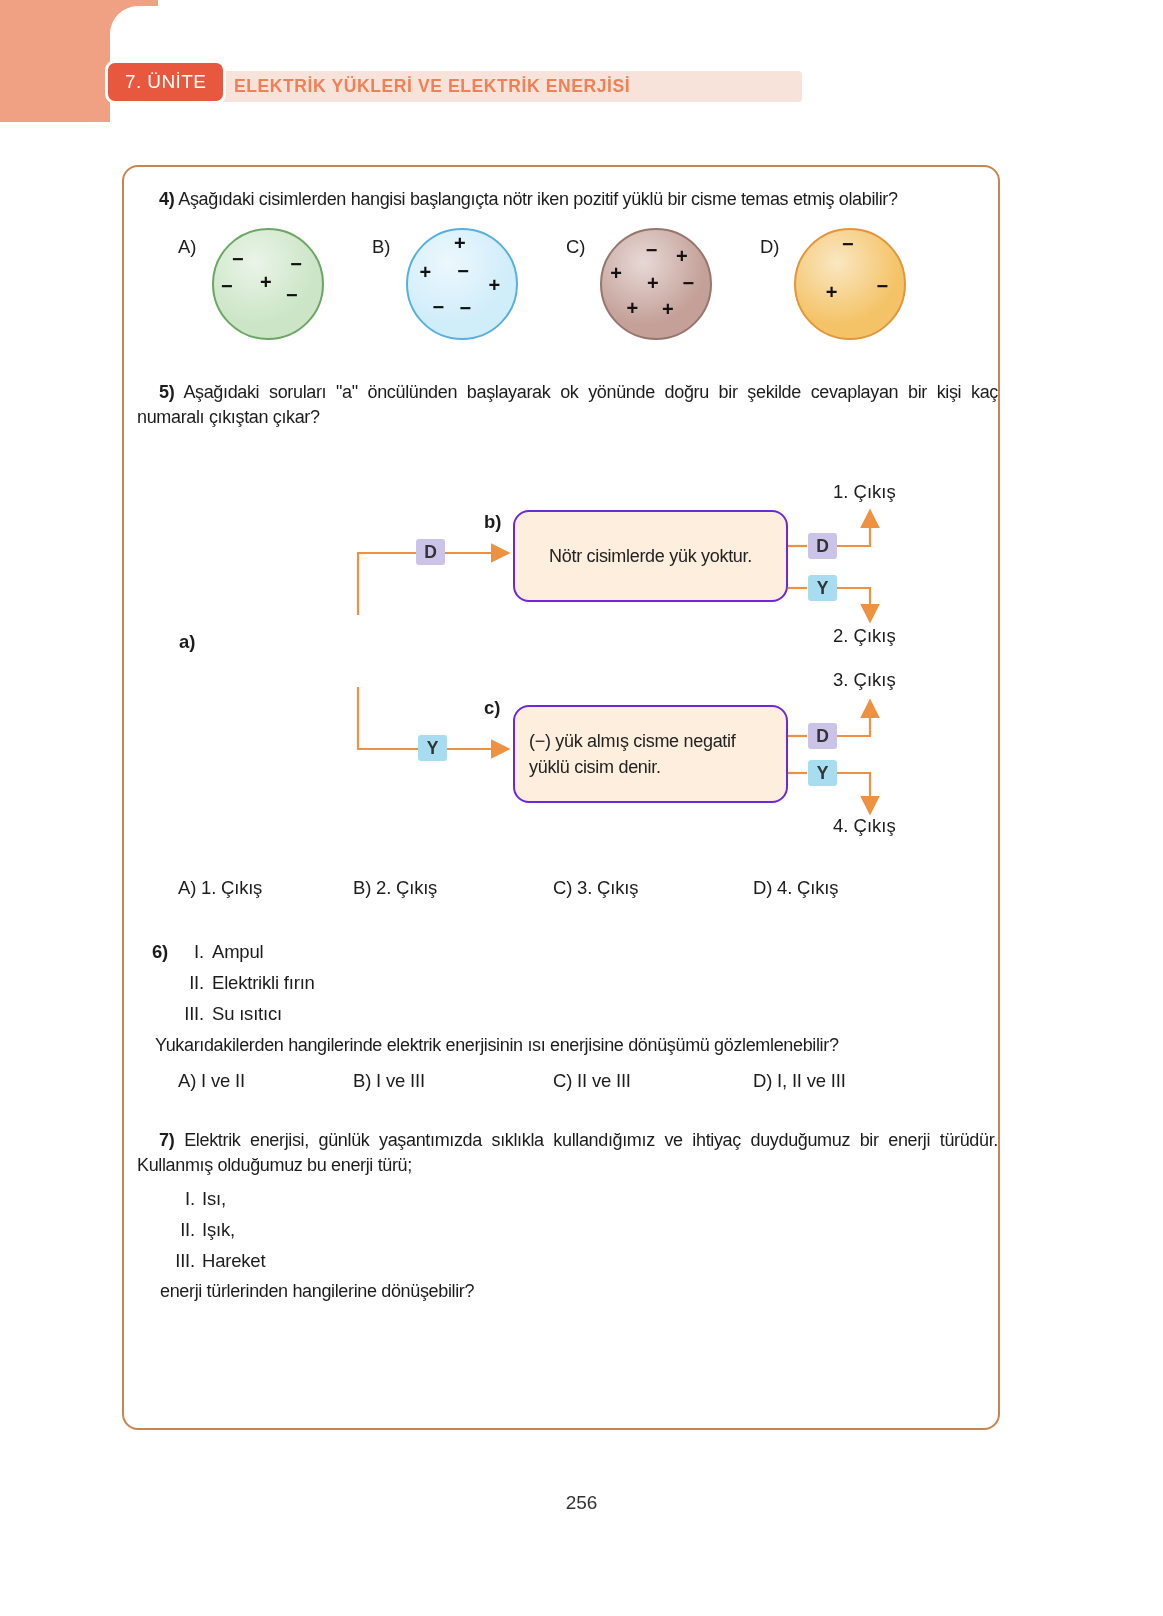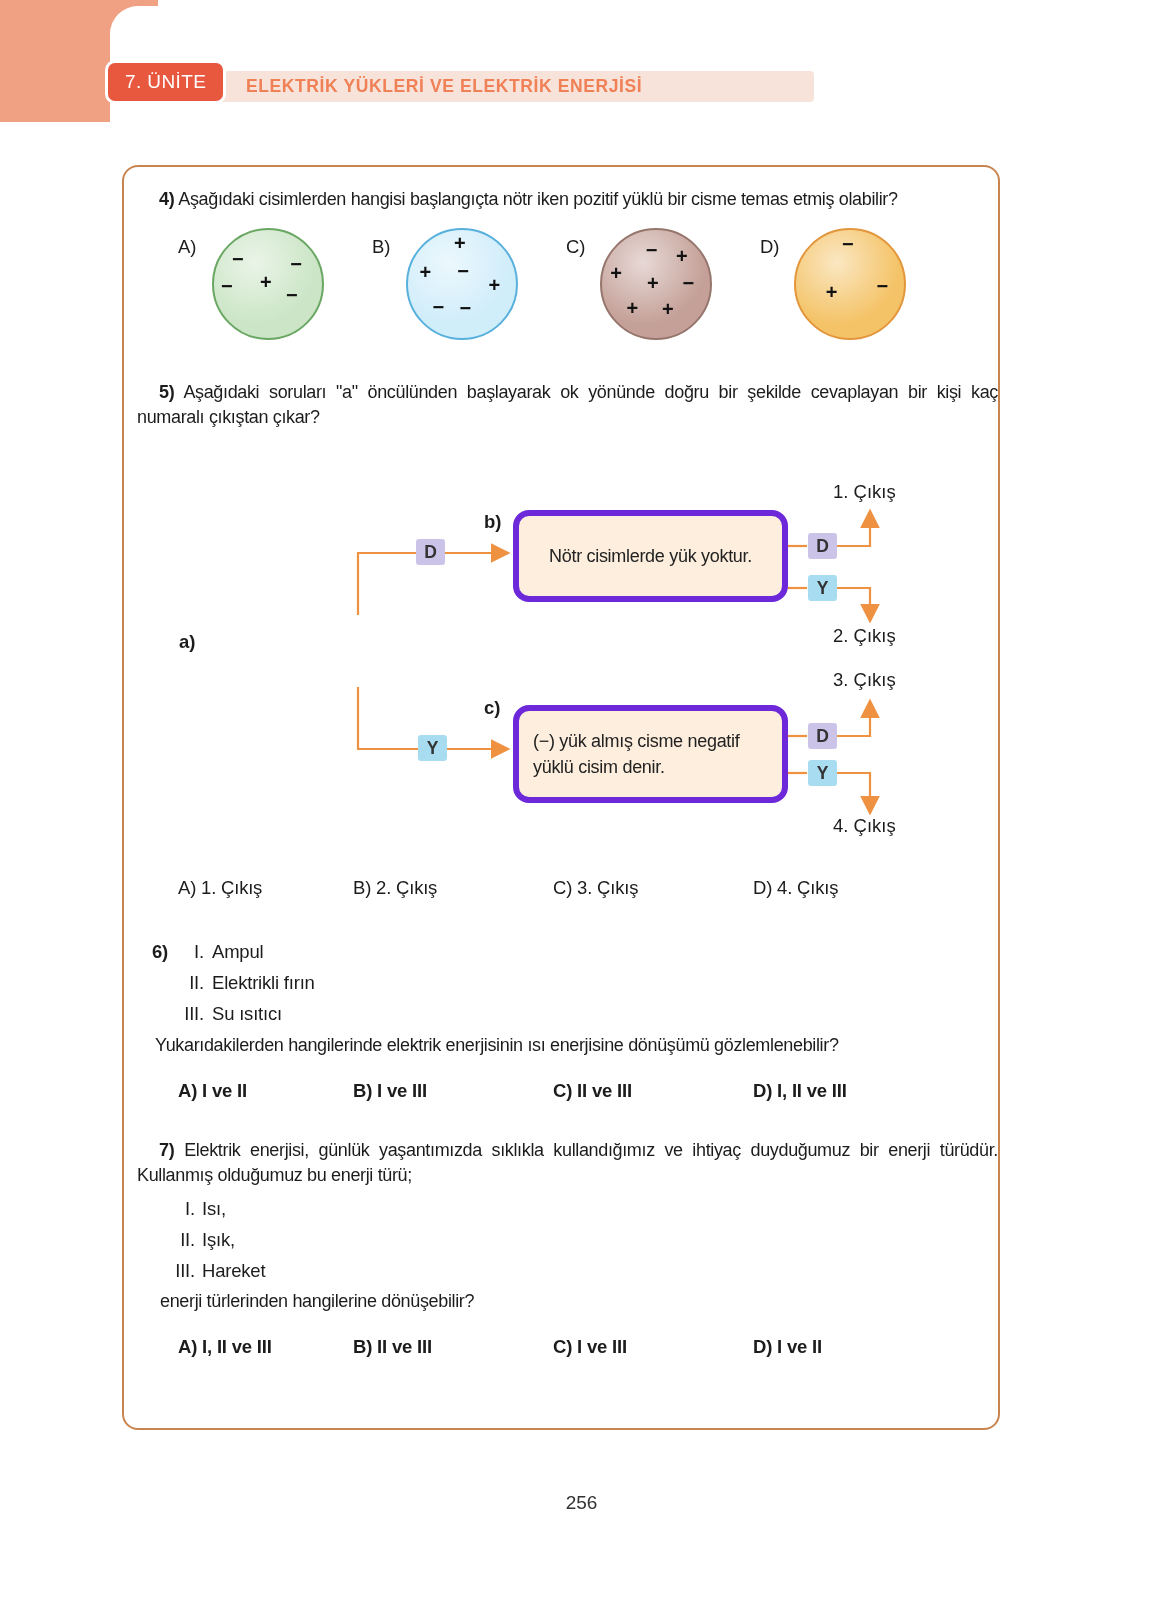--- a/index.html
+++ b/index.html
@@ -6,21 +6,21 @@
   * { box-sizing: border-box; }
   html,body { margin:0; padding:0; }
   body {
     width:1163px; height:1616px; position:relative; background:#ffffff;
     font-family:"Liberation Sans","DejaVu Sans",sans-serif; color:#1c1c1c;
   }
 
   
   .corner { position:absolute; left:0; top:0; width:158px; height:122px; background:#f0a183; }
   .head-panel { position:absolute; left:110px; top:6px; right:0; height:116px; background:#ffffff; border-radius:28px 0 0 0; }
-  .title-band { position:absolute; left:120px; top:71px; width:694px; height:31px; background:#f7e3da; border-radius:4px; }
+  .title-band { position:absolute; left:108px; top:71px; width:694px; height:31px; background:#f7e3da; border-radius:4px; }
   .title-text { display:block; line-height:31px; padding-left:126px; color:#f08055; font-weight:bold; font-size:17.5px; letter-spacing:.6px; white-space:nowrap; }
   .unit-badge {
     position:absolute; left:105px; top:60px; background:#e8583f; color:#fff; font-weight:normal;
     font-size:19px; padding:8px 17px; border-radius:10px; border:3px solid #ffffff; letter-spacing:.4px;
   }
 
   
   .main-box {
     position:absolute; left:122px; top:165px; width:878px; height:1265px;
     border:2px solid #c9854f; border-radius:16px; padding:20px 0 20px 13px;
@@ -36,38 +36,38 @@
   .citem { display:flex; }
   .clabel { width:34px; padding-top:8px; font-size:18.5px; }
   .circle { position:relative; width:112px; height:112px; border-radius:50%; border:2px solid #888; flex:0 0 auto; }
   .charge { position:absolute; transform:translate(-50%,-50%); font-weight:bold; font-size:20px; color:#111; line-height:1; }
 
   
   .flow { position:relative; height:372px; width:790px; margin:44px 0 0 11px; }
   .flow svg.arrows { position:absolute; left:0; top:0; z-index:0; }
   .flow .ar { fill:none; stroke:#ee9140; stroke-width:2.2; }
   .fbox {
-    position:absolute; z-index:1; background:#fdeedd; border:6px solid #6d28d9; border-radius:16px;
+    position:absolute; z-index:1; background:#fdeedd; border:2px solid #6d28d9; border-radius:16px;
     display:flex; align-items:center; font-size:18px; letter-spacing:-0.3px; line-height:1.45; color:#222;
   }
   .fbox.center { justify-content:center; text-align:center; padding:8px 8px; }
   .fbox.leftal { justify-content:flex-start; text-align:left; padding:8px 14px; }
   .blabel { position:absolute; z-index:1; font-weight:bold; font-size:18.5px; }
   .exit { position:absolute; z-index:1; font-size:18.5px; white-space:nowrap; }
   .dy {
     position:absolute; z-index:1; width:29px; height:26px; border-radius:3px;
     display:flex; align-items:center; justify-content:center; font-size:17.5px; font-weight:600; color:#333;
   }
   .dy.d { background:#ccc3e8; }
   .dy.y { background:#a8ddf1; }
 
   
   .opts { display:grid; grid-template-columns:175px 200px 200px auto; margin-left:41px; font-size:18.5px; letter-spacing:-0.2px; }
   .opts.mt { margin-top:32px; }
-  .opts.mt8 { margin-top:24px;font-weight:bold; }
+  .opts.mt8 { margin-top:14px; }
   .opt { white-space:nowrap; }
 
   
   .qblock { margin-top:40px; }
   .item-row { display:flex; margin-left:15px; line-height:1.4; margin-bottom:5px; font-size:18.5px; letter-spacing:-0.2px; }
   .qnum { width:30px; font-weight:bold; flex:0 0 auto; }
   .rn { width:22px; text-align:right; margin-right:8px; flex:0 0 auto; }
   .rn7 { width:43px; text-align:right; margin-right:7px; flex:0 0 auto; }
   .qline { margin:8px 0 0 18px; font-size:18px; letter-spacing:-0.35px; }
   .qline7 { margin:8px 0 0 23px; font-size:18px; letter-spacing:-0.35px; }
@@ -220,22 +220,16 @@
     <div class="item-row">
       <span class="rn7">II.</span>
       <span>Işık,</span>
     </div>
     <div class="item-row">
       <span class="rn7">III.</span>
       <span>Hareket</span>
     </div>
   </div>
   <p class="qline7">enerji türlerinden hangilerine dönüşebilir?</p>
-  <div class="opts mt8">
-    <span class="opt"><span>A)</span> <span>I, II ve III</span></span>
-    <span class="opt"><span>B)</span> <span>II ve III</span></span>
-    <span class="opt"><span>C)</span> <span>I ve III</span></span>
-    <span class="opt"><span>D)</span> <span>I ve II</span></span>
-  </div>
 
 </div>
 
 <div class="page-num">256</div>
 
 </body></html>

